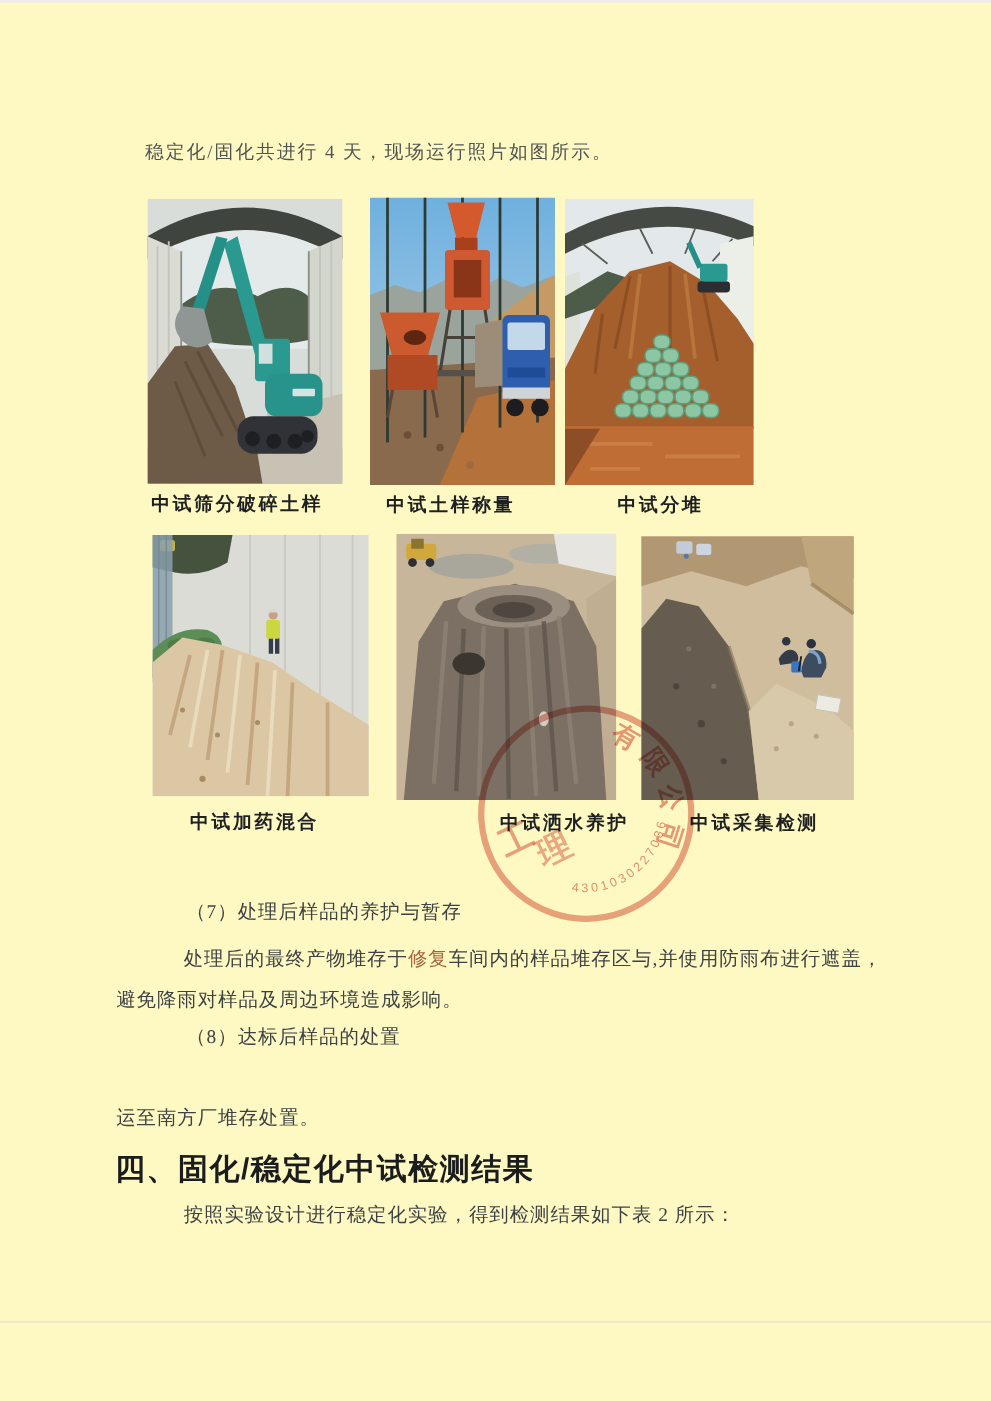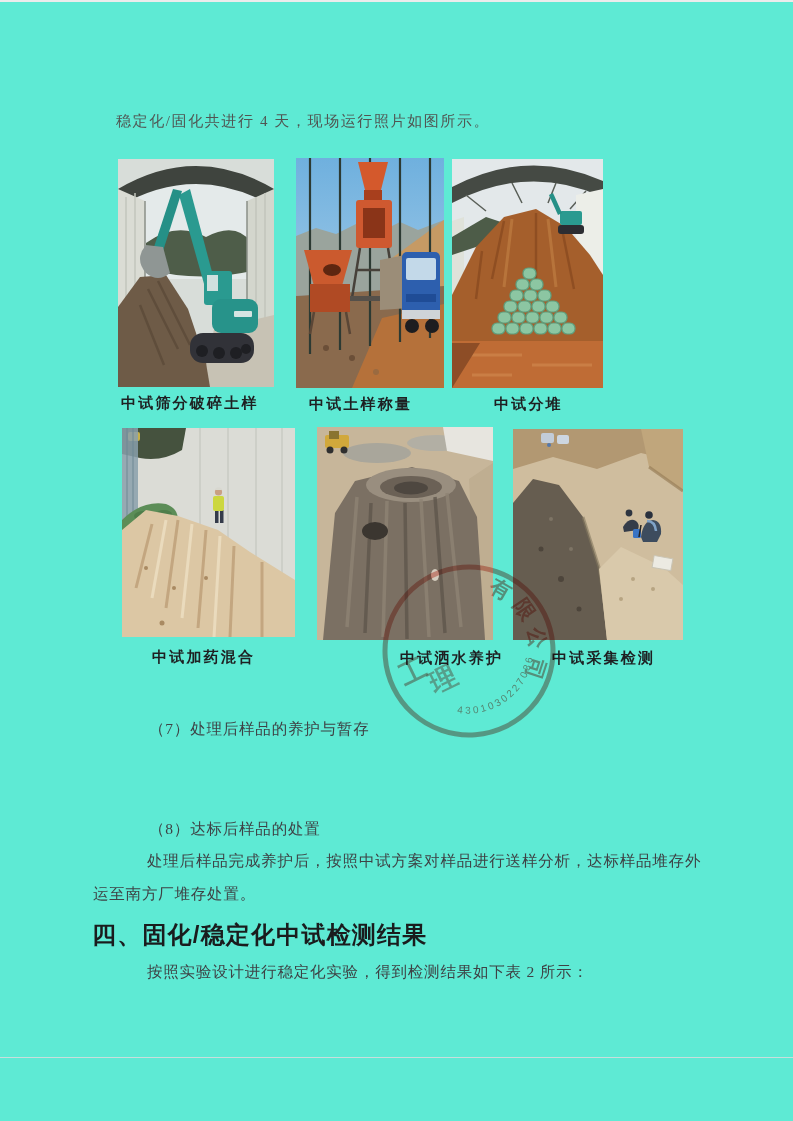--- a/index.html
+++ b/index.html
@@ -1,16 +1,16 @@
 <!DOCTYPE html>
 <html><head>
 <meta charset="utf-8">
 <style>
   html,body{margin:0;padding:0;background:#888;}
-  .page{position:relative;width:793px;height:1121px;background:#5eead4;overflow:hidden;
+  .page{position:relative;width:793px;height:1121px;background:#fef9c3;overflow:hidden;
         font-family:"Liberation Serif","DejaVu Serif",serif;}
   .edge-top{position:absolute;left:0;top:0;width:793px;height:2px;background:#ececec;}
   .rule-bottom{position:absolute;left:0;top:1057px;width:793px;height:0;border-top:1px solid #dcdcdc;opacity:.85;}
 
   .txt{position:absolute;white-space:nowrap;color:#3e4245;font-size:15.5px;letter-spacing:.8px;}
   .intro{left:116px;top:97px;color:#505552;font-size:15px;letter-spacing:1.6px;}
   .s7t{left:149px;top:707px;margin-top:12px;}
   .s7l1{left:147px;top:741px;}
   .s7l2{left:93px;top:774px;}
   .s8t{left:149px;top:803px;}
@@ -259,22 +259,23 @@
       </text>
       <text font-size="10" letter-spacing="2.6" opacity=".6">
         <textPath href="#arcB" startOffset="25%">4301030227036</textPath>
       </text>
       <text x="16" y="92" font-size="27" font-weight="bold" opacity=".5">工</text>
       <text x="40" y="112" font-size="27" font-weight="bold" opacity=".45">理</text>
     </g>
   </svg>
 
   <p class="txt s7t">（7）处理后样品的养护与暂存</p>
+  <p class="txt s7l1"><span>处理后的最终产物堆存于</span><span class="hl">修复</span><span>车间内的样品堆存区与,并使用防雨布进行遮盖，</span></p>
+  <p class="txt s7l2">避免降雨对样品及周边环境造成影响。</p>
 
   <p class="txt s8t">（8）达标后样品的处置</p>
-  <p class="txt s8l1">处理后样品完成养护后，按照中试方案对样品进行送样分析，达标样品堆存外</p>
   <p class="txt s8l2">运至南方厂堆存处置。</p>
 
   <p class="txt heading">四、固化/稳定化中试检测结果</p>
   <p class="txt s4l1">按照实验设计进行稳定化实验，得到检测结果如下表 2 所示：</p>
 
   <div class="rule-bottom"></div>
 </div>
 
 </body></html>

